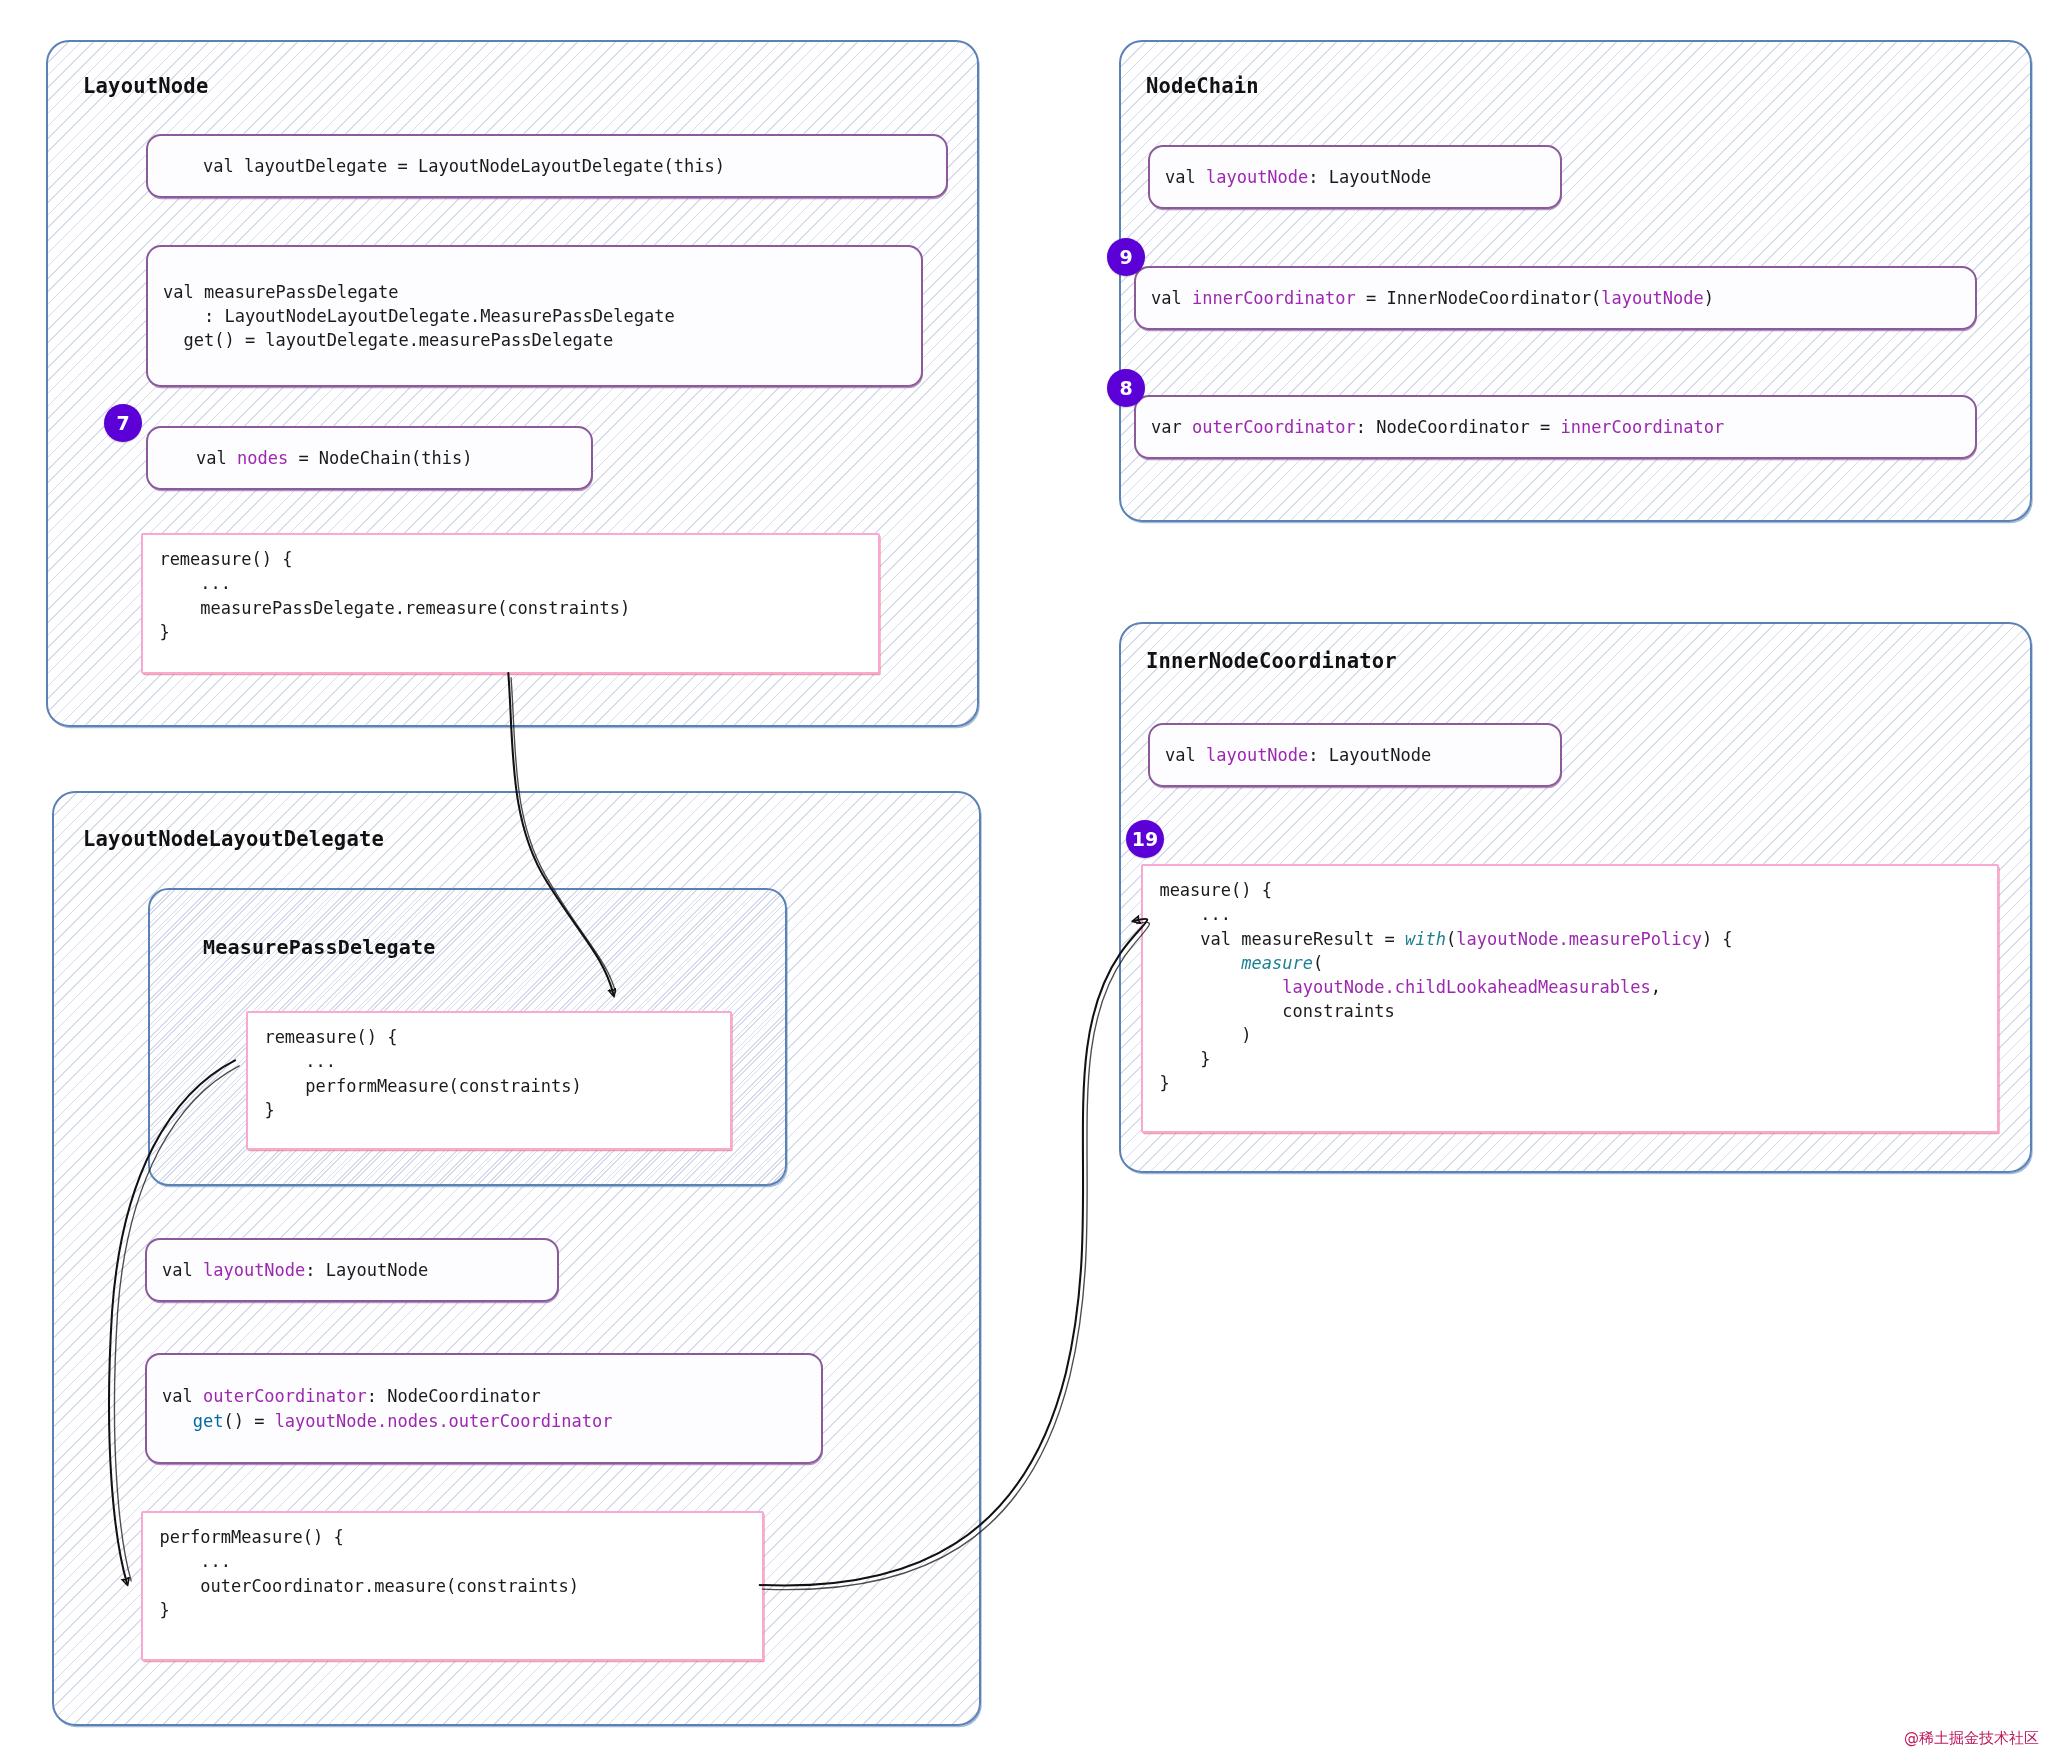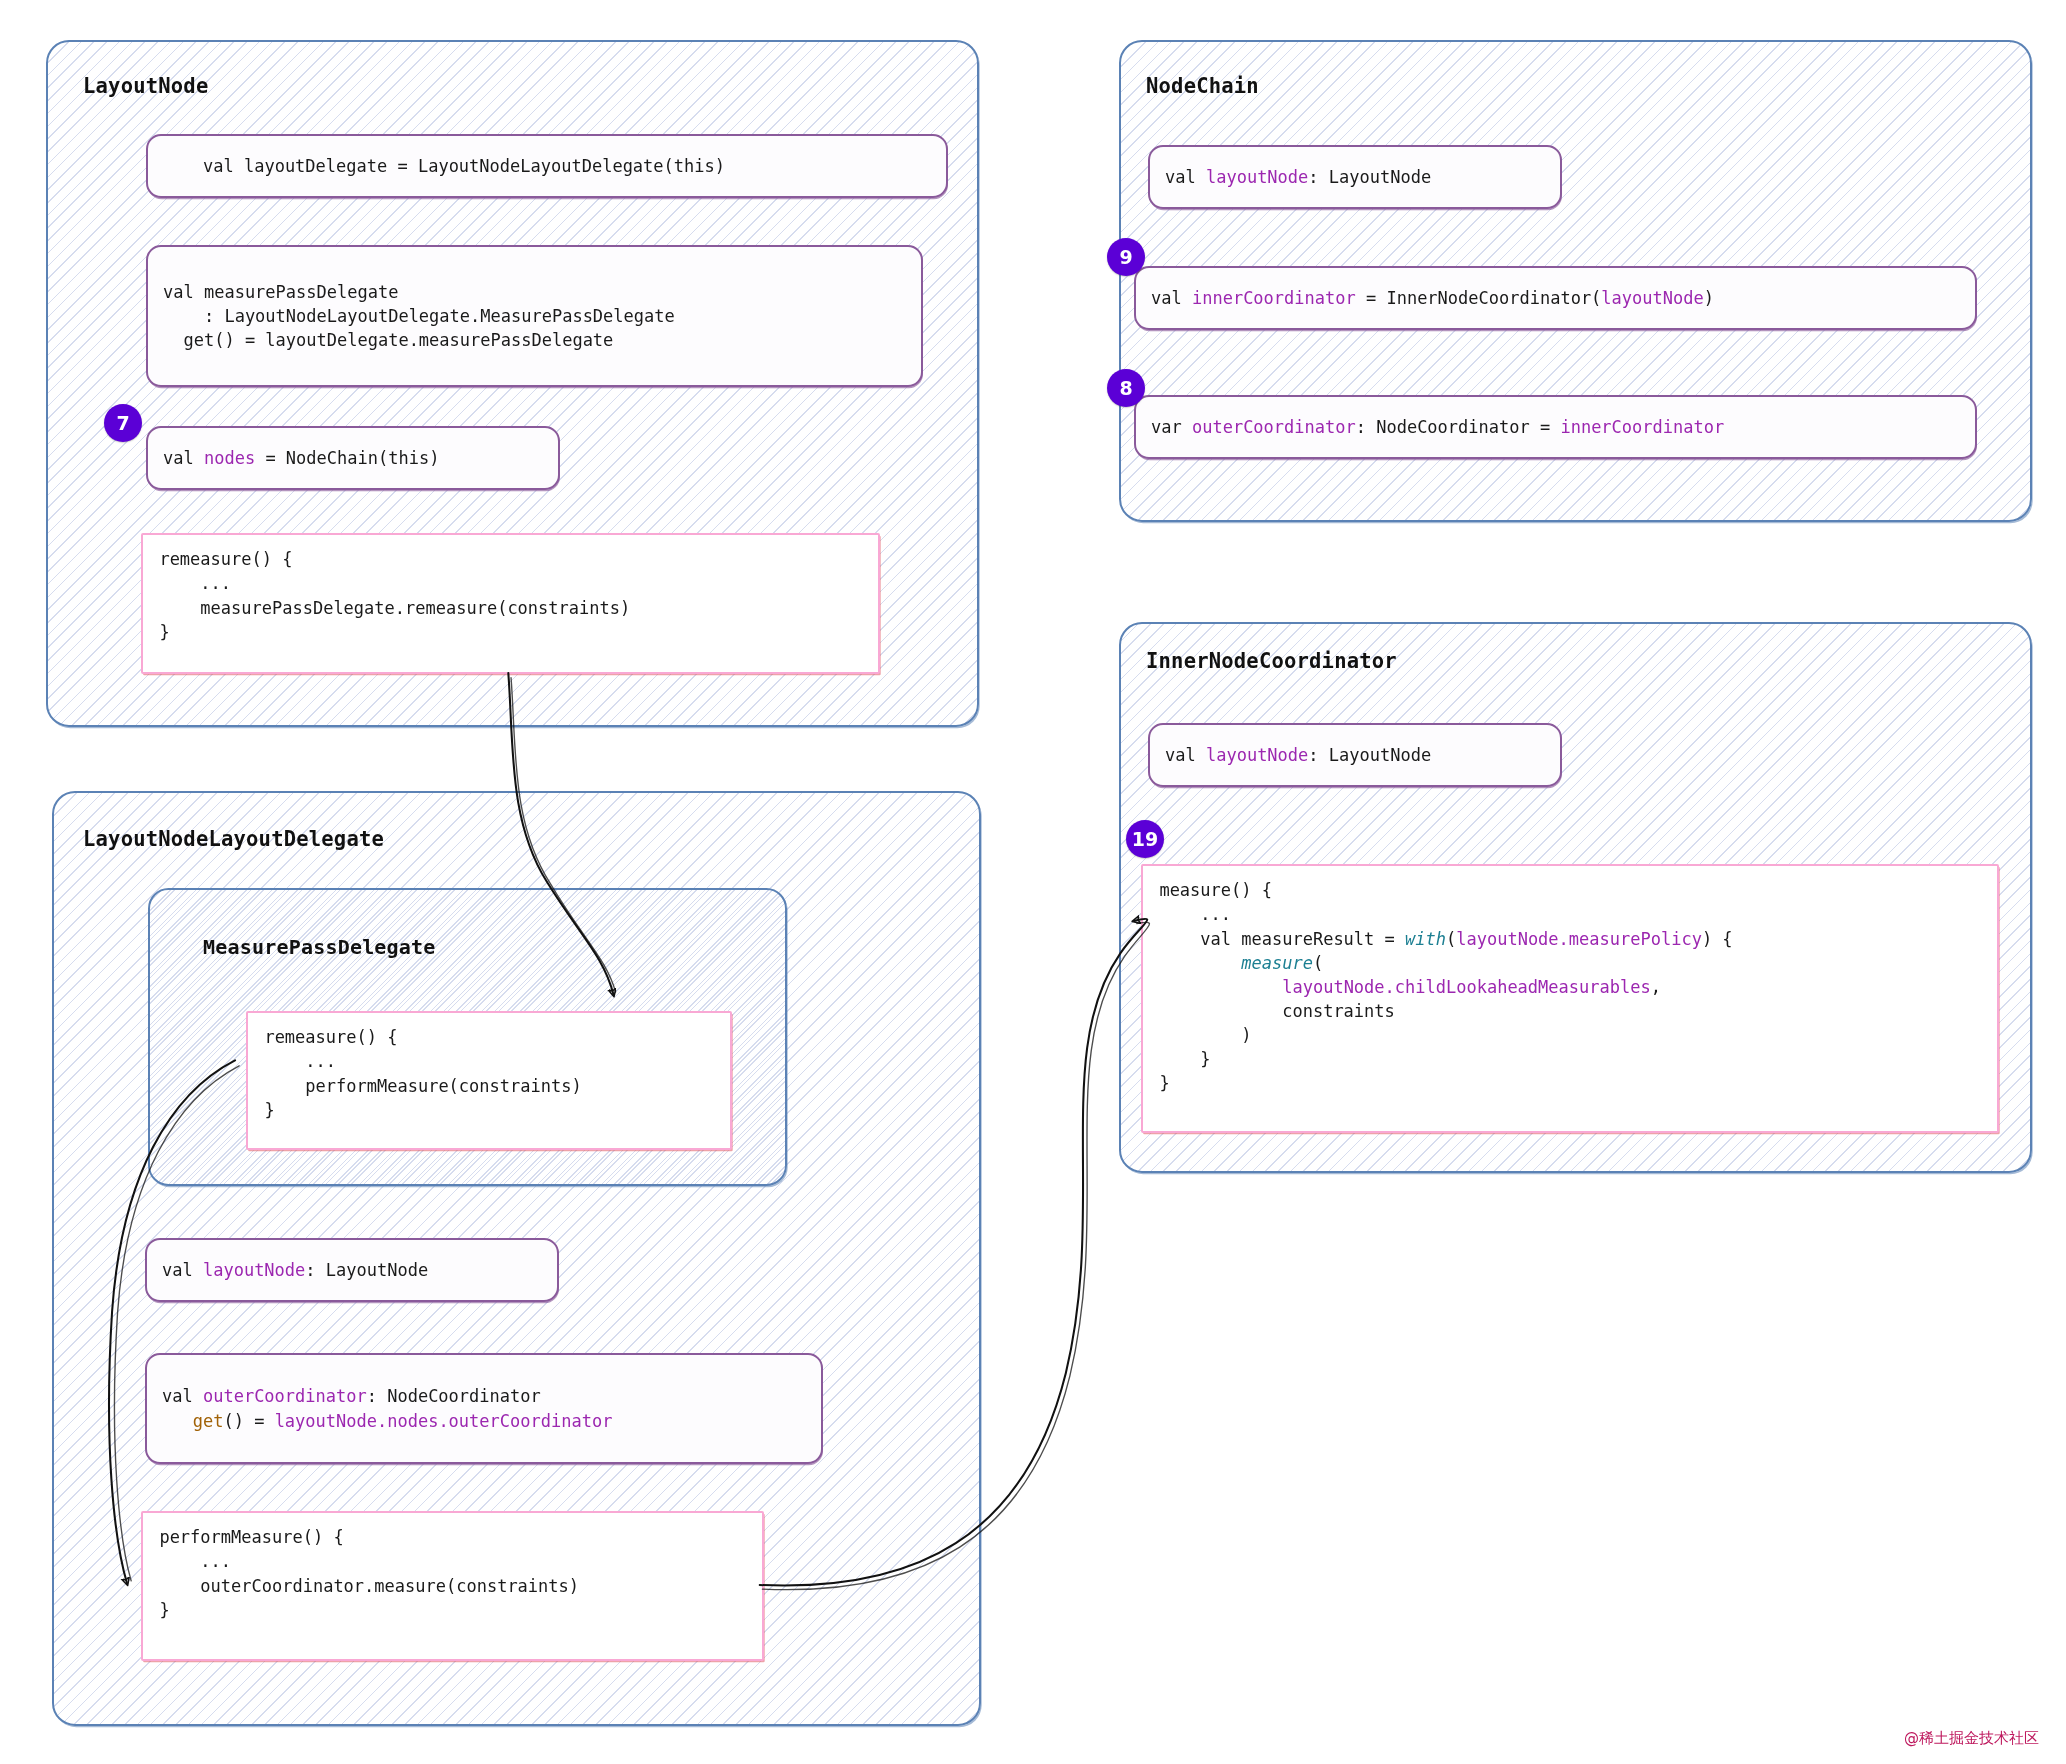--- a/index.html
+++ b/index.html
@@ -59,21 +59,21 @@
 
   
   .code{
     font-family:"DejaVu Sans Mono", monospace;
     font-size:17px;
     line-height:1.42;
     color:#1a1a1a;
     white-space:pre;
   }
   .kw-purple{color:#9c27b0;}
-  .kw-blue{color:#a16207;}
+  .kw-blue{color:#0369a1;}
   .kw-teal{color:#1c7f92;font-style:italic;}
 
   
   .badge{
     position:absolute;
     width:38px;height:38px;border-radius:50%;
     background:#5b00d6;
     color:#ffffff;
     font-family:"DejaVu Sans", sans-serif;
     font-weight:bold;
@@ -107,21 +107,21 @@
   <div class="prop" style="left:146px; top:134px; width:758px; height:60px;padding-left:40px;">
     <div class="code"><span>val layoutDelegate = LayoutNodeLayoutDelegate(this)</span></div>
   </div>
 
   <div class="prop" style="left:146px; top:245px; width:773px; height:138px;">
     <div class="code"><span>val measurePassDelegate
     : LayoutNodeLayoutDelegate.MeasurePassDelegate
   get() = layoutDelegate.measurePassDelegate</span></div>
   </div>
 
-  <div class="prop" style="left:146px; top:426px; width:410px; height:60px;">
+  <div class="prop" style="left:146px; top:426px; width:410px; height:60px;padding-left:33px;">
     <div class="code"><span>val </span><span class="kw-purple">nodes</span><span> = NodeChain(this)</span></div>
   </div>
   <div class="badge" style="left:104px; top:404px;">7</div>
 
   <div class="method" style="left:141px; top:533px; width:735px; height:137px;">
     <div class="code"><span class="bold">remeasure() {</span>
 <span>    ...</span>
 <span>    measurePassDelegate.remeasure(constraints)</span>
 <span>}</span></div>
   </div>

